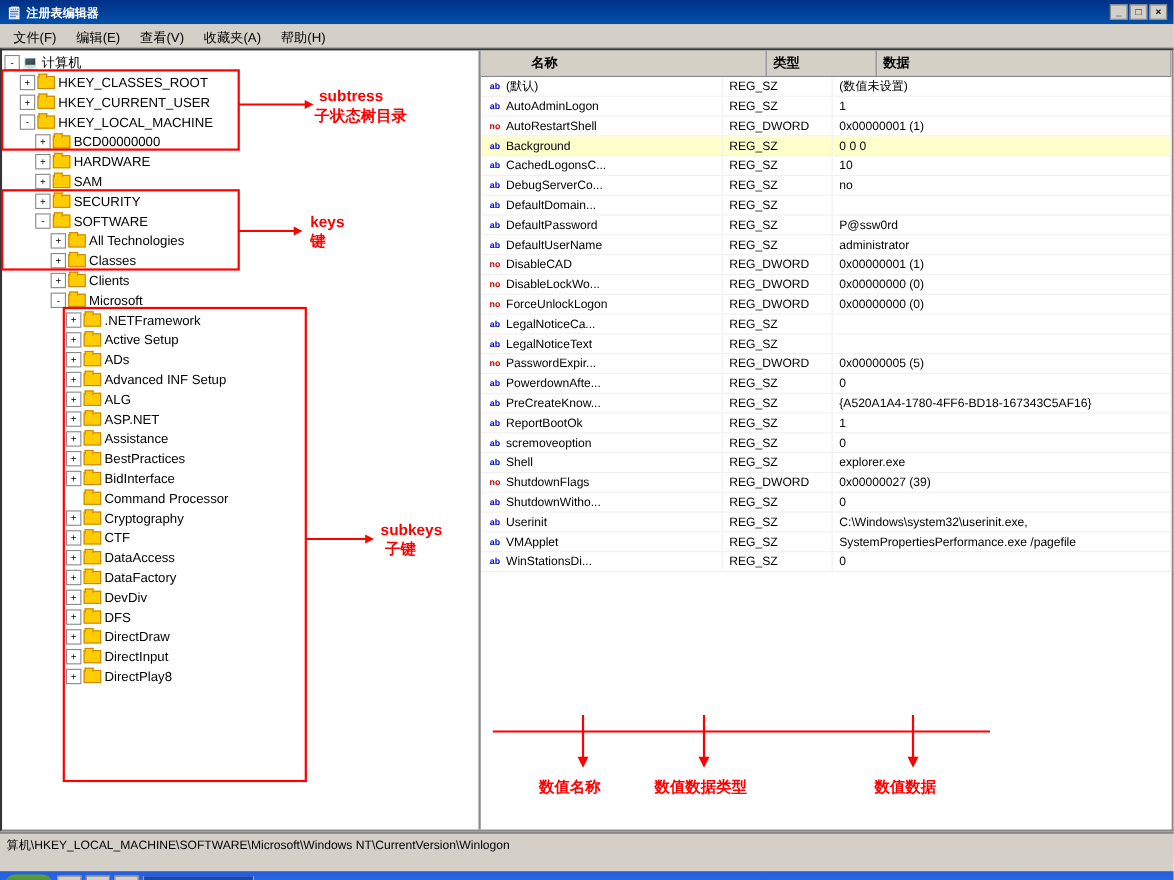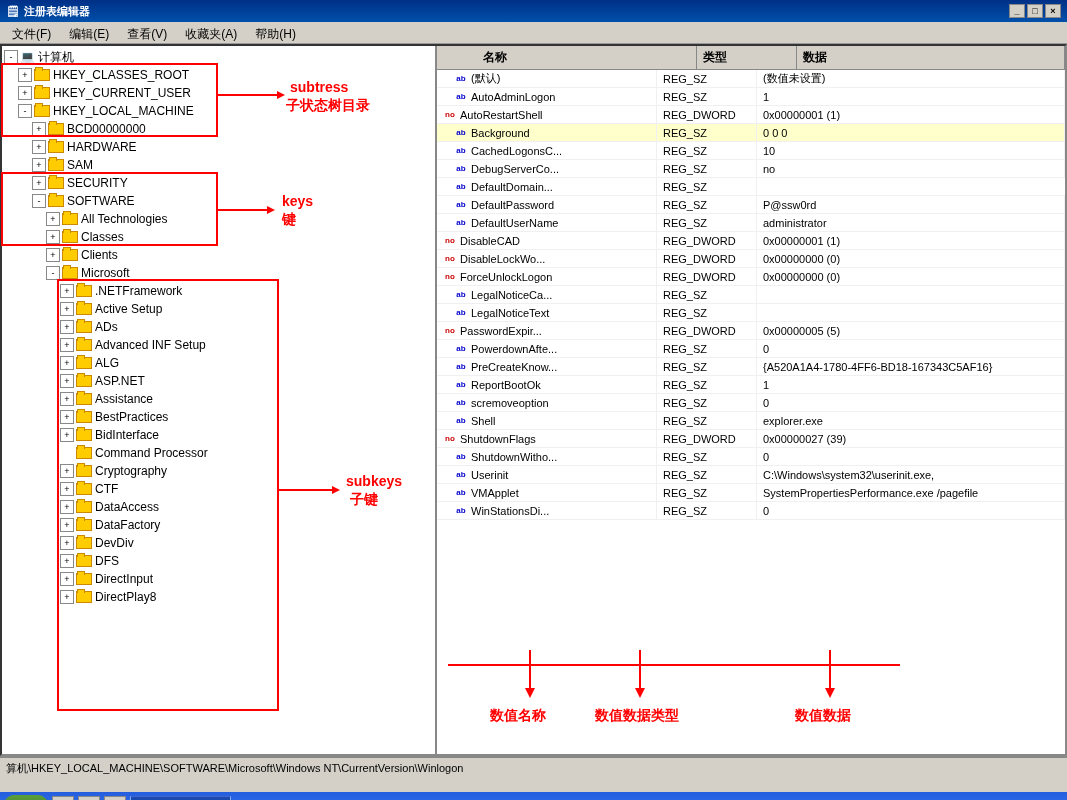--- a/index.html
+++ b/index.html
@@ -160,21 +160,21 @@
     .type-icon {
       width: 14px; height: 14px;
       display: inline-flex;
       align-items: center;
       justify-content: center;
       font-size: 8px;
       font-weight: bold;
       margin-right: 3px;
       flex-shrink: 0;
     }
-    .type-icon.ab { color: #0000cc; margin-left: 11px; }
+    .type-icon.ab { color: #0000cc; }
     .type-icon.no { color: #cc0000; }
 
     
     .status-bar {
       background: #d4d0c8;
       border-top: 2px solid #888;
       padding: 2px 6px;
       font-size: 11px;
       height: 22px;
       display: flex;
@@ -478,20 +478,26 @@
             <span>DevDiv</span>
           </div>
 
           <div class="tree-item">
             <div class="tree-indent" style="width:56px; display:inline-block;"></div>
             <div class="tree-expand collapsed"></div>
             <div class="folder-icon"></div>
             <span>DFS</span>
           </div>
 
+          <div class="tree-item">
+            <div class="tree-indent" style="width:56px; display:inline-block;"></div>
+            <div class="tree-expand collapsed"></div>
+            <div class="folder-icon"></div>
+            <span>DirectDraw</span>
+          </div>
 
           <div class="tree-item">
             <div class="tree-indent" style="width:56px; display:inline-block;"></div>
             <div class="tree-expand collapsed"></div>
             <div class="folder-icon"></div>
             <span>DirectInput</span>
           </div>
 
           <div class="tree-item">
             <div class="tree-indent" style="width:56px; display:inline-block;"></div>

